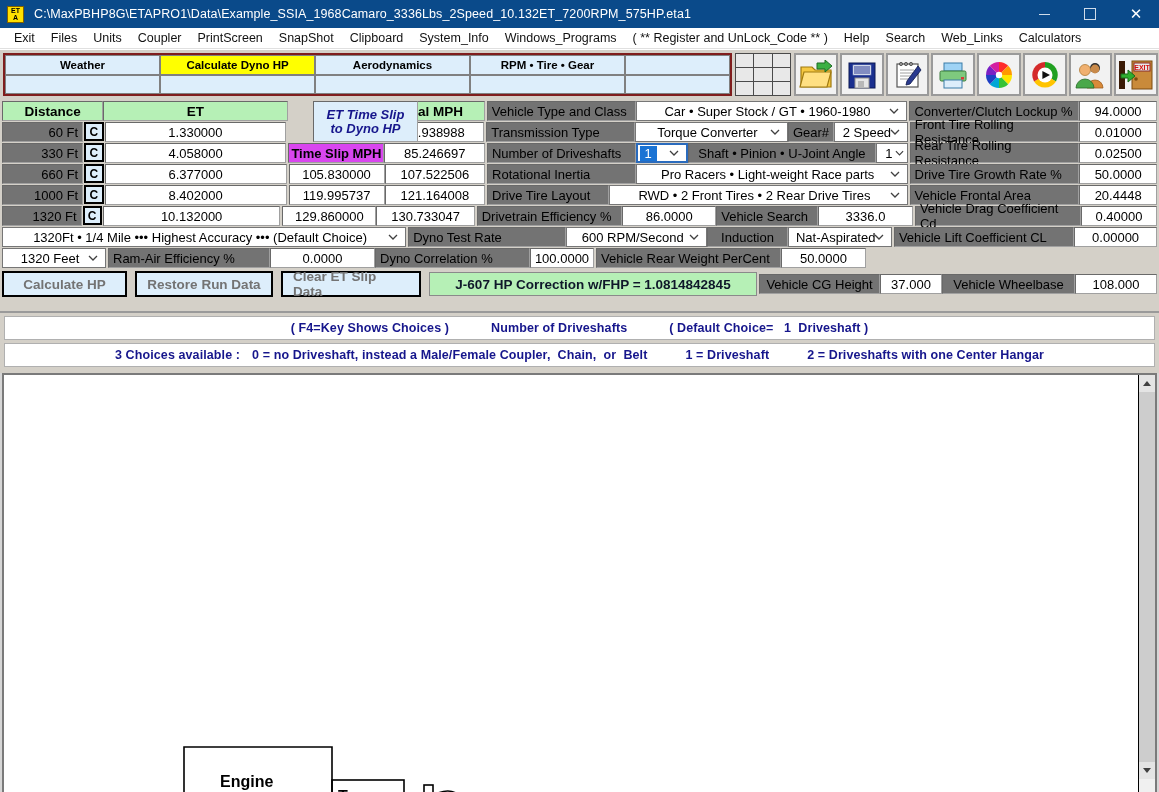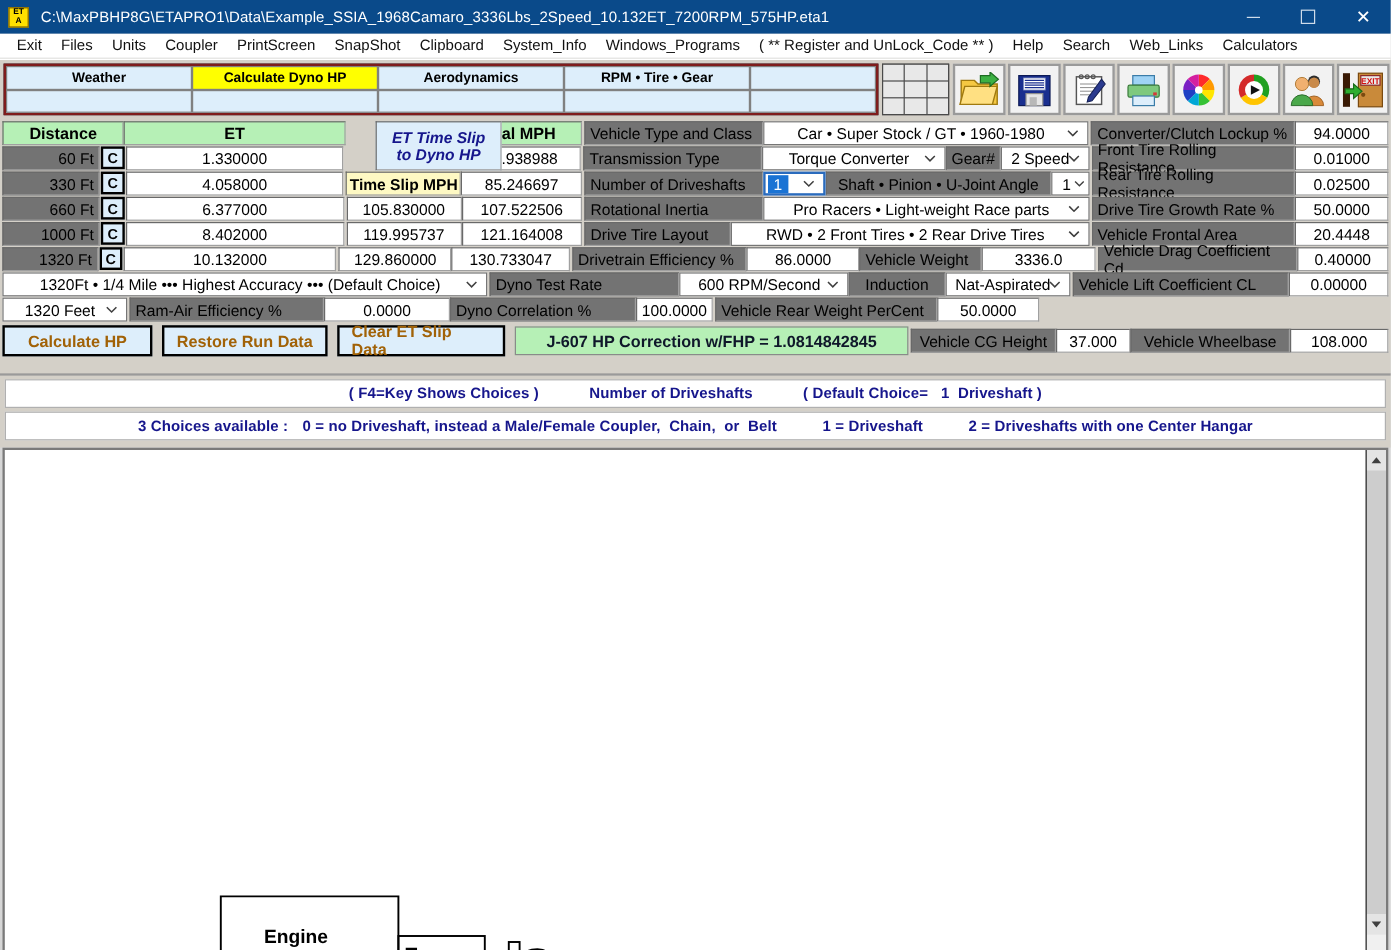--- a/index.html
+++ b/index.html
@@ -81,21 +81,21 @@
     padding:0 4px;box-sizing:border-box;height:20px;
   }
   .lbl.r{justify-content:flex-end;}
   .lbl.c{justify-content:center;}
   .val{
     background:#ffffff;border:1px solid #a0a0a0;border-top-color:#696969;border-left-color:#696969;
     font-size:13px;color:#000;display:flex;align-items:center;justify-content:center;
     box-sizing:border-box;height:20px;
   }
   .grn{background:#b6f0b6;font-weight:bold;font-size:13.5px;}
-  .grn2{background:#fef9c3;font-weight:bold;font-size:13px;}
+  .grn2{background:#d946ef;font-weight:bold;font-size:13px;}
   .cbtn{
     width:21px;height:19px;background:#ddeefb;border:2px solid #000;
     font-size:12px;font-weight:bold;color:#000;
     display:flex;align-items:center;justify-content:center;box-sizing:border-box;
     margin:0 1px;cursor:pointer;
   }
   .combo{
     background:#ffffff;border:1px solid #767676;height:20px;box-sizing:border-box;
     display:flex;align-items:center;font-size:13px;color:#000;position:relative;
     padding-left:6px;cursor:pointer;
@@ -105,21 +105,21 @@
   .chevwrap svg{display:block;}
   .selbox{
     background:#ffffff;border:2px solid #2a6bbd;height:20px;box-sizing:border-box;
     display:flex;align-items:center;position:relative;cursor:pointer;
   }
   .selbox .hlsel{background:#1a73d4;color:#fff;font-size:13px;padding:0 5px;margin-left:2px;line-height:15px;}
 
   .btnrow{display:flex;align-items:center;margin-top:3px;}
   .pbtn{
     background:#ddeefb;border:2px solid #000;height:26px;
-    font-size:13.5px;font-weight:bold;color:#a16207;
+    font-size:13.5px;font-weight:bold;color:#737373;
     display:flex;align-items:center;justify-content:center;
     padding:0 10px;box-sizing:border-box;margin-right:8px;cursor:pointer;
   }
   .hpcorr{
     background:#b6f0b6;border:1px solid #8a8a8a;height:24px;
     font-size:13.5px;font-weight:bold;color:#0f172a;
     display:flex;align-items:center;justify-content:center;padding:0 10px;box-sizing:border-box;
   }
 
   
@@ -440,21 +440,21 @@
 
   <div class="fieldrow">
     <div class="lbl r" style="width:88px">1320 Ft</div>
     <div class="cbtn">C</div>
     <div class="val" style="width:199px">10.132000</div>
     <div class="val" style="width:105px;margin-left:2px">129.860000</div>
     <div class="val" style="width:110px">130.733047</div>
 
     <div class="lbl" style="width:162px;margin-left:2px">Drivetrain Efficiency %</div>
     <div class="val" style="width:105px">86.0000</div>
-    <div class="lbl" style="width:113px">Vehicle Weight</div>
+    <div class="lbl" style="width:113px">Vehicle Search</div>
     <div class="val" style="width:106px">3336.0</div>
     <div class="lbl" style="width:185px;margin-left:2px">Vehicle Drag Coefficient  Cd</div>
     <div class="val" style="width:85px">0.40000</div>
   </div>
 
   <div class="fieldrow">
     <div class="combo" style="width:415px">
       <span class="capt">1320Ft • 1/4 Mile ••• Highest Accuracy ••• (Default Choice)</span>
       <span class="chevwrap">
           <svg width="10" height="6" viewBox="0 0 10 6">

